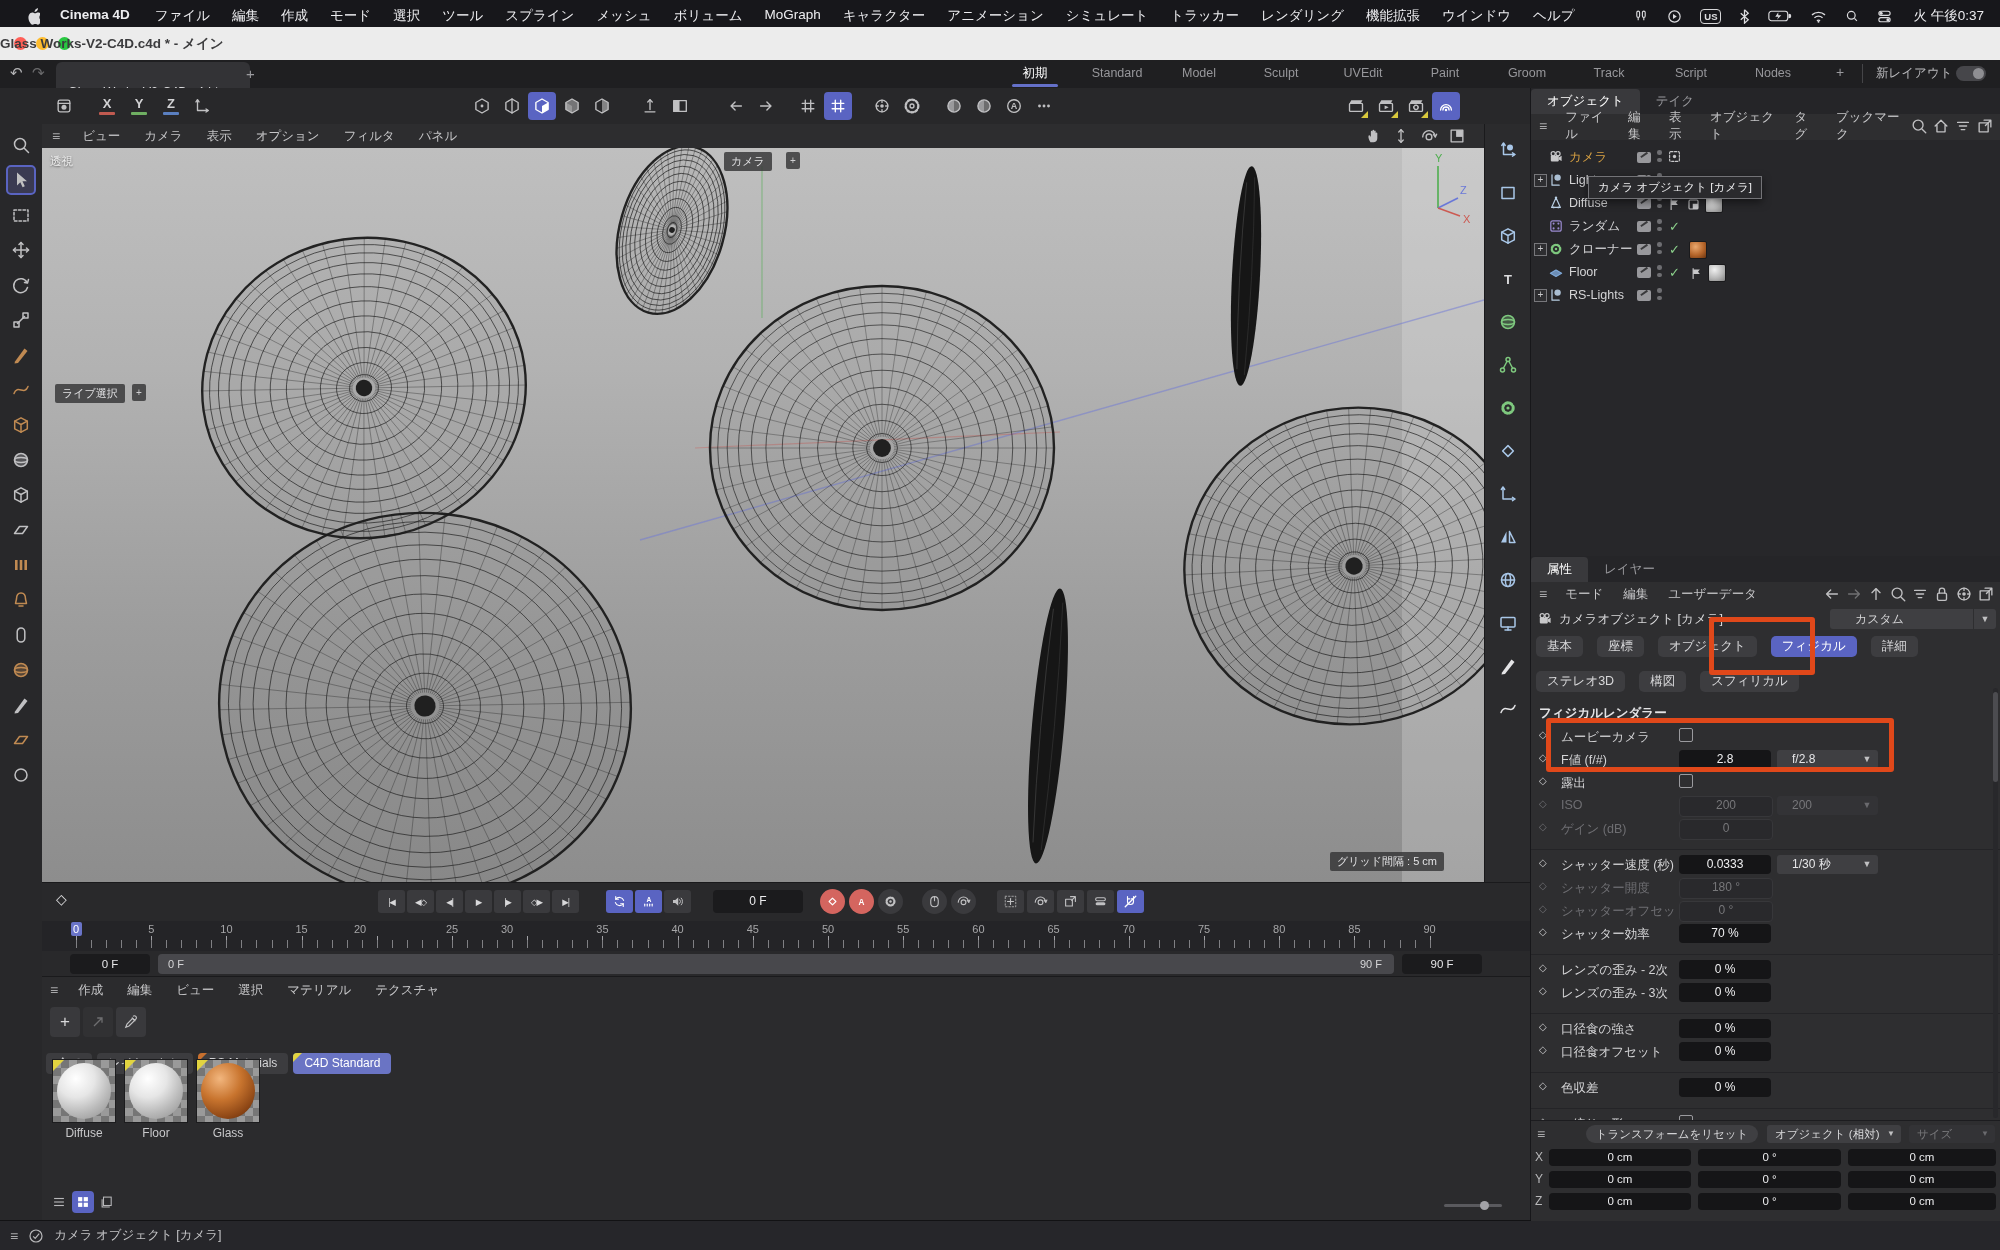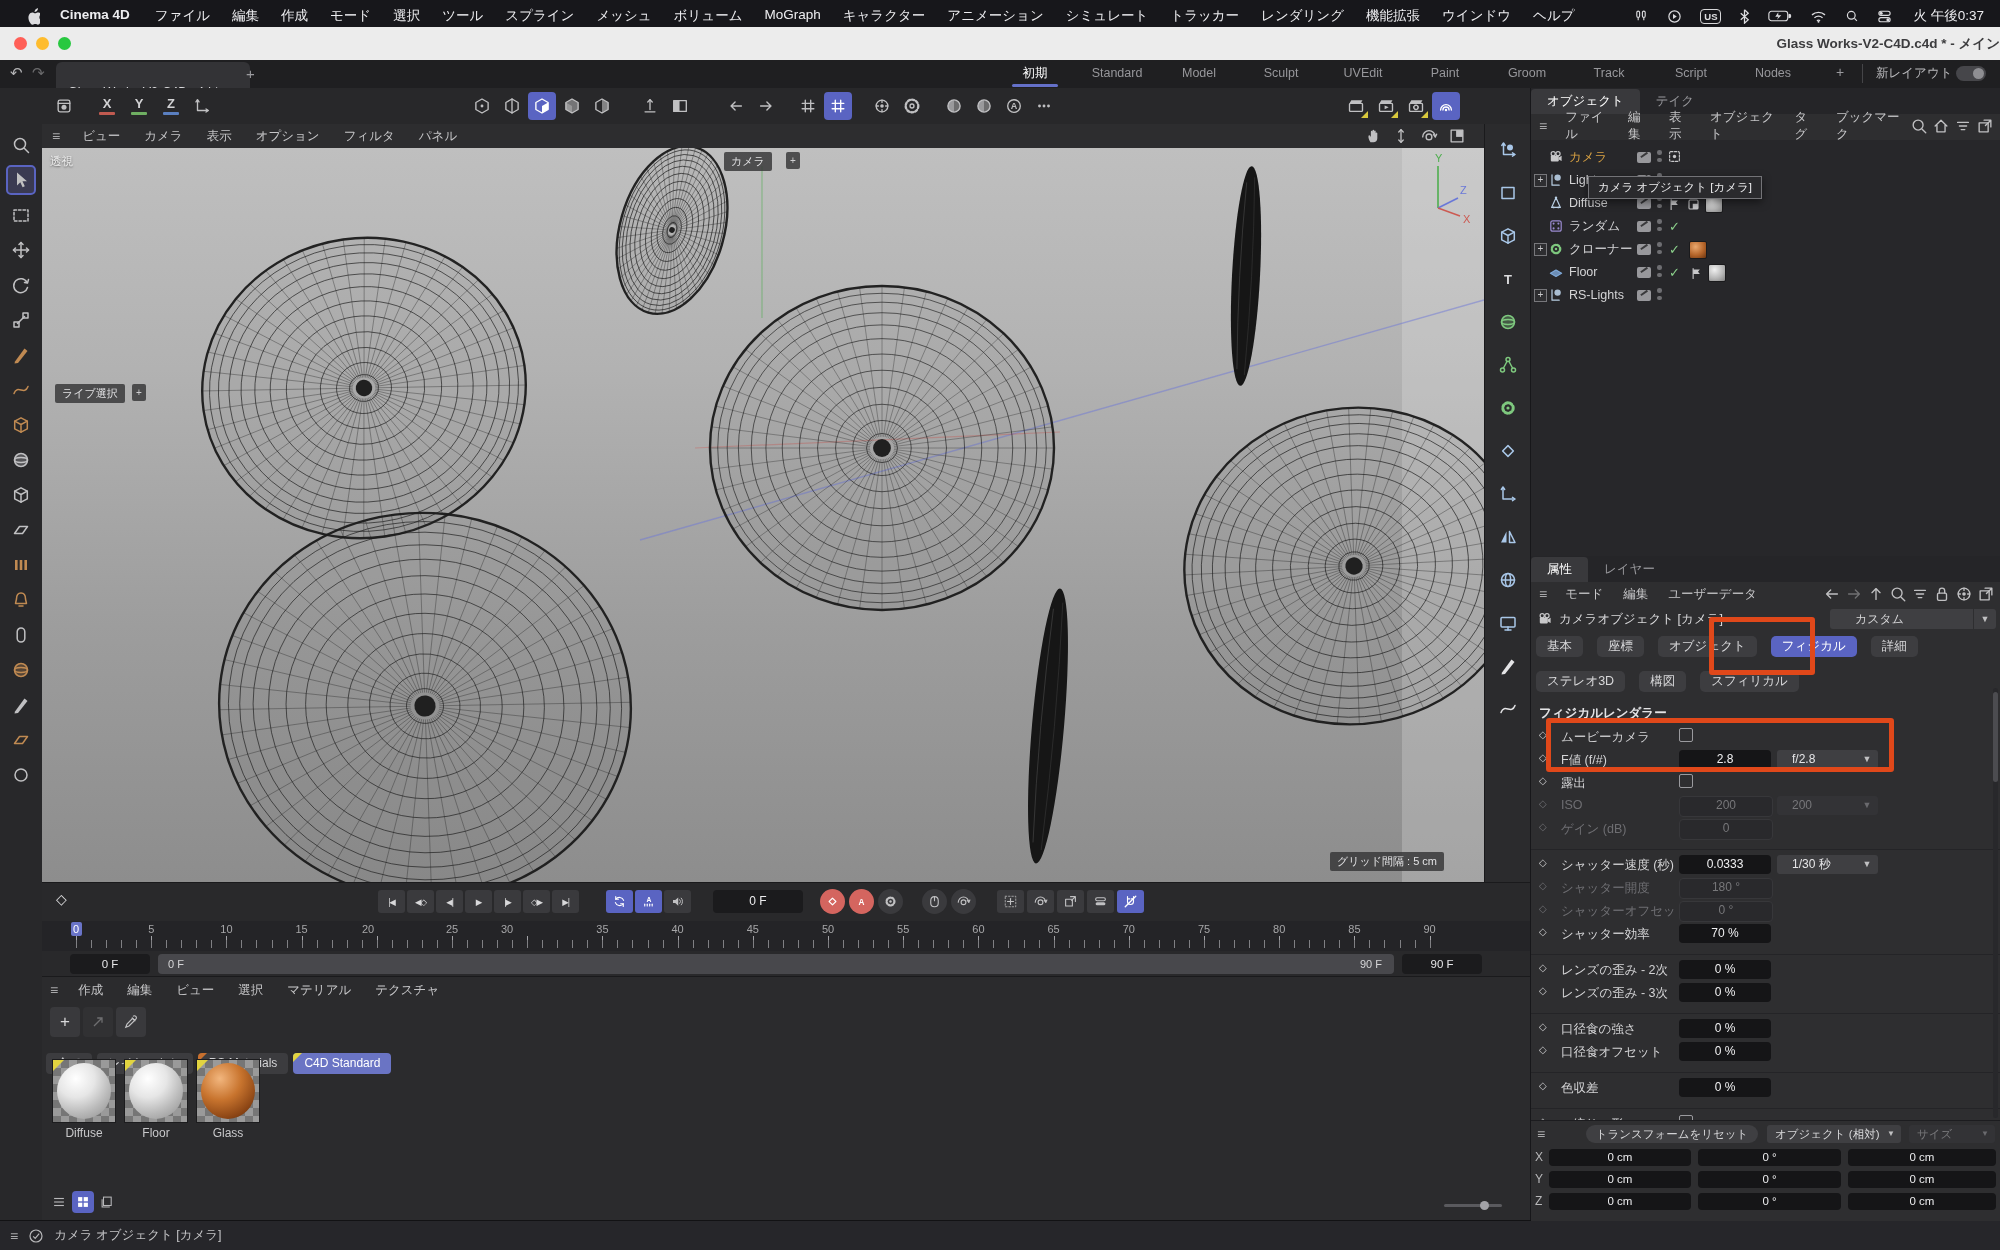--- a/index.html
+++ b/index.html
@@ -13,21 +13,21 @@
     display:flex;align-items:center;padding:16px 16px;box-sizing:border-box;color:#ededf0;font-size:13.5px;gap:0}
   #menubar .mi{padding:0 11px;white-space:nowrap}
   #menubar .mi.first{font-weight:bold;padding-right:14px}
   #menubar .spacer{flex:1}
   #menubar .sticon{margin:0 9px;opacity:.92}
   #menubar .usbox{border:1.5px solid #e8e8ea;border-radius:4px;font-size:9.5px;font-weight:bold;padding:1px 3px}
   #menubar .clock{margin-left:12px;white-space:nowrap}
   
   #titlebar{position:absolute;left:0;top:27px;width:2000px;height:33px;background:#ececec;border-bottom:1px solid #c9c9c9}
   .tl{position:absolute;top:10px;width:13px;height:13px;border-radius:50%}
-  #titlebar .title{position:absolute;left:0;right:0;top:8px;text-align:right;color:#3c3c3e;font-size:13.5px;font-weight:bold}
+  #titlebar .title{position:absolute;left:0;right:0;top:8px;text-align:left;color:#3c3c3e;font-size:13.5px;font-weight:bold}
   
   #tabrow{position:absolute;left:0;top:60px;width:2000px;height:28px;background:#1f1f21;border-bottom:1px solid #141416}
   #tabrow .undo{position:absolute;top:4px;font-size:15px;color:#b4b4b6}
   #doctab{position:absolute;left:56px;top:2px;height:26px;background:#333336;border-radius:6px 6px 0 0;
     display:flex;align-items:center;padding:17px 12px;color:#dcdcde;font-size:12.5px;gap:10px}
   #doctab .x{color:#9a9a9e;font-size:11px}
   #newtab{position:absolute;left:246px;top:5px;color:#9a9a9e;font-size:15px}
   #layout-tabs{position:absolute;left:994px;top:0;height:28px;display:flex}
   #layout-tabs .lt{width:82px;text-align:center;line-height:26px;color:#97979b;font-size:12.5px;position:relative}
   #layout-tabs .lt.active{color:#fff}
@@ -1172,21 +1172,21 @@
     </div>
   <div id="ruler">
     <div class="ticks-major"></div>
     <div class="ticks-minor"></div>
     <div id="playhead"></div>
     <div id="ruler-labels">
         <span class="lab" style="left: 34px; color: rgb(255, 255, 255);">0</span>
         <span class="lab" style="left: 109.2px;">5</span>
         <span class="lab" style="left: 184.4px;">10</span>
         <span class="lab" style="left: 259.6px;">15</span>
-        <span class="lab" style="left: 326px;">20</span>
+        <span class="lab" style="left: 318px;">20</span>
         <span class="lab" style="left: 410px;">25</span>
         <span class="lab" style="left: 457px; margin-left: 8px;">30</span>
         <span class="lab" style="left: 560.4px;">35</span>
         <span class="lab" style="left: 635.6px;">40</span>
         <span class="lab" style="left: 710.8px;">45</span>
         <span class="lab" style="left: 786px;">50</span>
         <span class="lab" style="left: 861.2px;">55</span>
         <span class="lab" style="left: 936.4px; text-align: right;">60</span>
         <span class="lab" style="left: 1011.6px;">65</span>
         <span class="lab" style="left: 1086.8px;">70</span>

